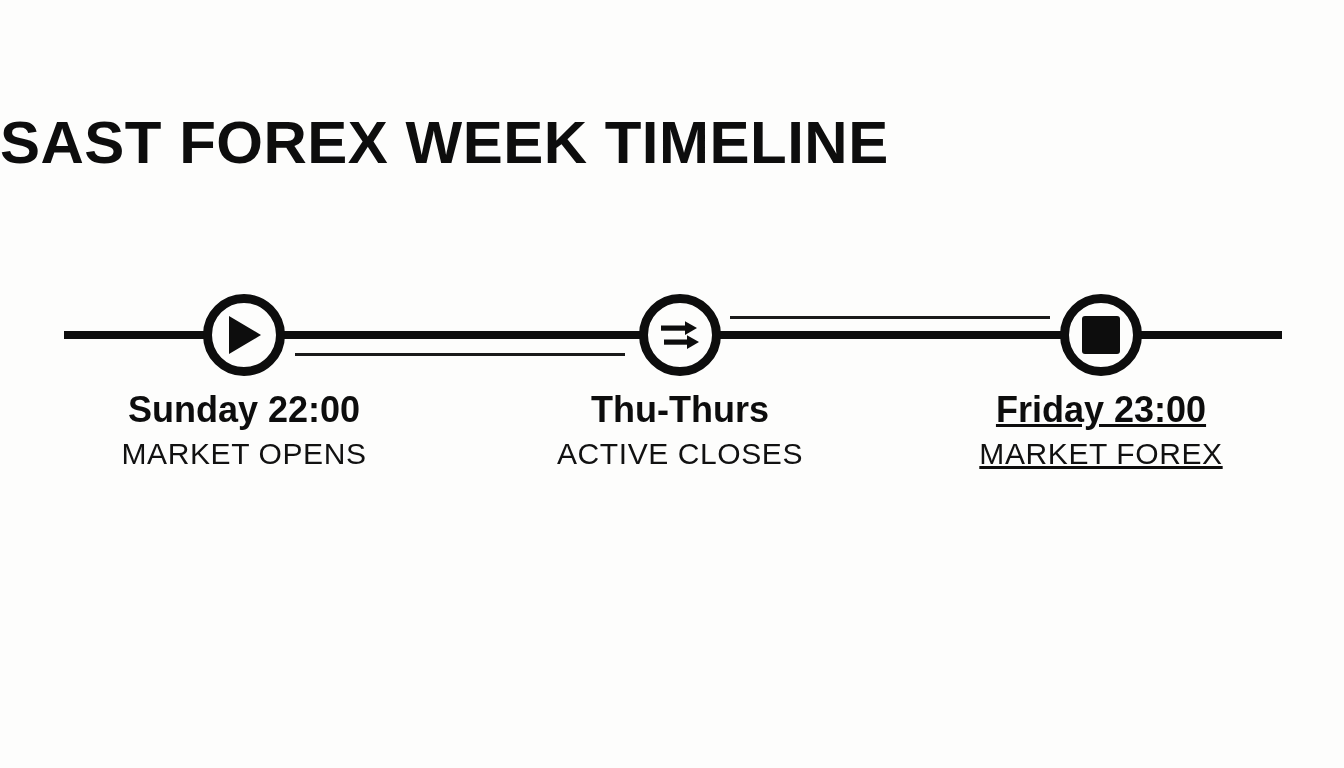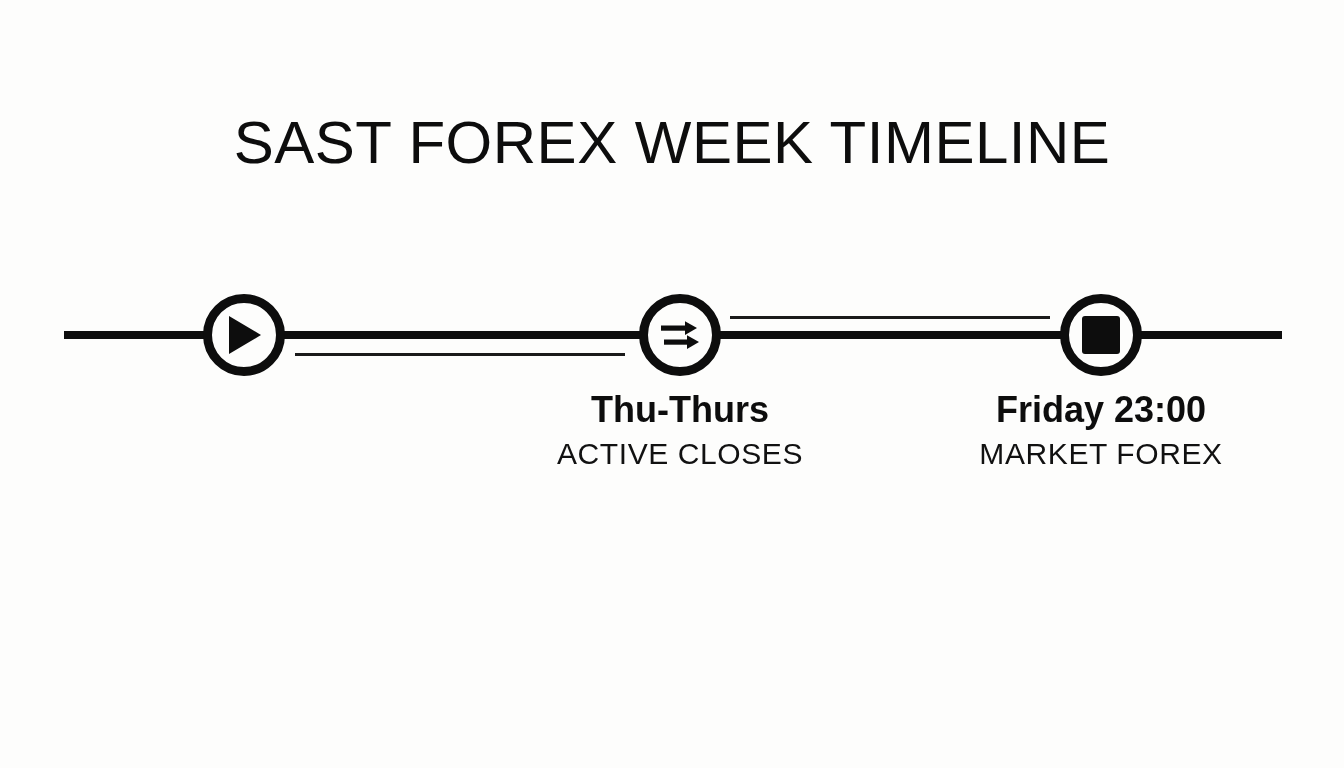--- a/index.html
+++ b/index.html
@@ -21,23 +21,22 @@
     width: 1344px;
     height: 768px;
   }
 
   
   .title {
     position: absolute;
     left: 0;
     top: 108px;
     width: 1344px;
-    text-align: center;
     font-size: 60px;
-    font-weight: normal;
+    font-weight: bold;
     letter-spacing: 0.5px;
     line-height: 70px;
     color: #0d0d0d;
     white-space: nowrap;
   }
 
   
   .rail {
     position: absolute;
     left: 64px;
@@ -86,21 +85,21 @@
 
   
   .label-group {
     position: absolute;
     top: 388px;
     width: 360px;
     text-align: center;
   }
   .label-1 { left: 64px; }
   .label-2 { left: 500px; }
-  .label-3 { left: 921px; }
+  .label-3 { left: 921px; text-decoration: underline; }
 
   .label-title {
     font-size: 36px;
     font-weight: bold;
     line-height: 44px;
     letter-spacing: 0px;
     color: #0d0d0d;
     white-space: nowrap;
   }
   .label-sub {
@@ -149,20 +148,24 @@
   </div>
 
   <div class="node node-3">
     <span>
       <svg width="38" height="38" viewBox="0 0 38 38" aria-hidden="true">
         <rect x="0" y="0" width="38" height="38" rx="3" ry="3" fill="#0d0d0d"></rect>
       </svg>
     </span>
   </div>
 
+  <div class="label-group label-1">
+    <div class="label-title">Sunday 22:00</div>
+    <div class="label-sub">MARKET OPENS</div>
+  </div>
 
   <div class="label-group label-2">
     <div class="label-title">Thu-Thurs</div>
     <div class="label-sub">ACTIVE CLOSES</div>
   </div>
 
   <div class="label-group label-3">
     <div class="label-title">Friday 23:00</div>
     <div class="label-sub">MARKET FOREX</div>
   </div>

